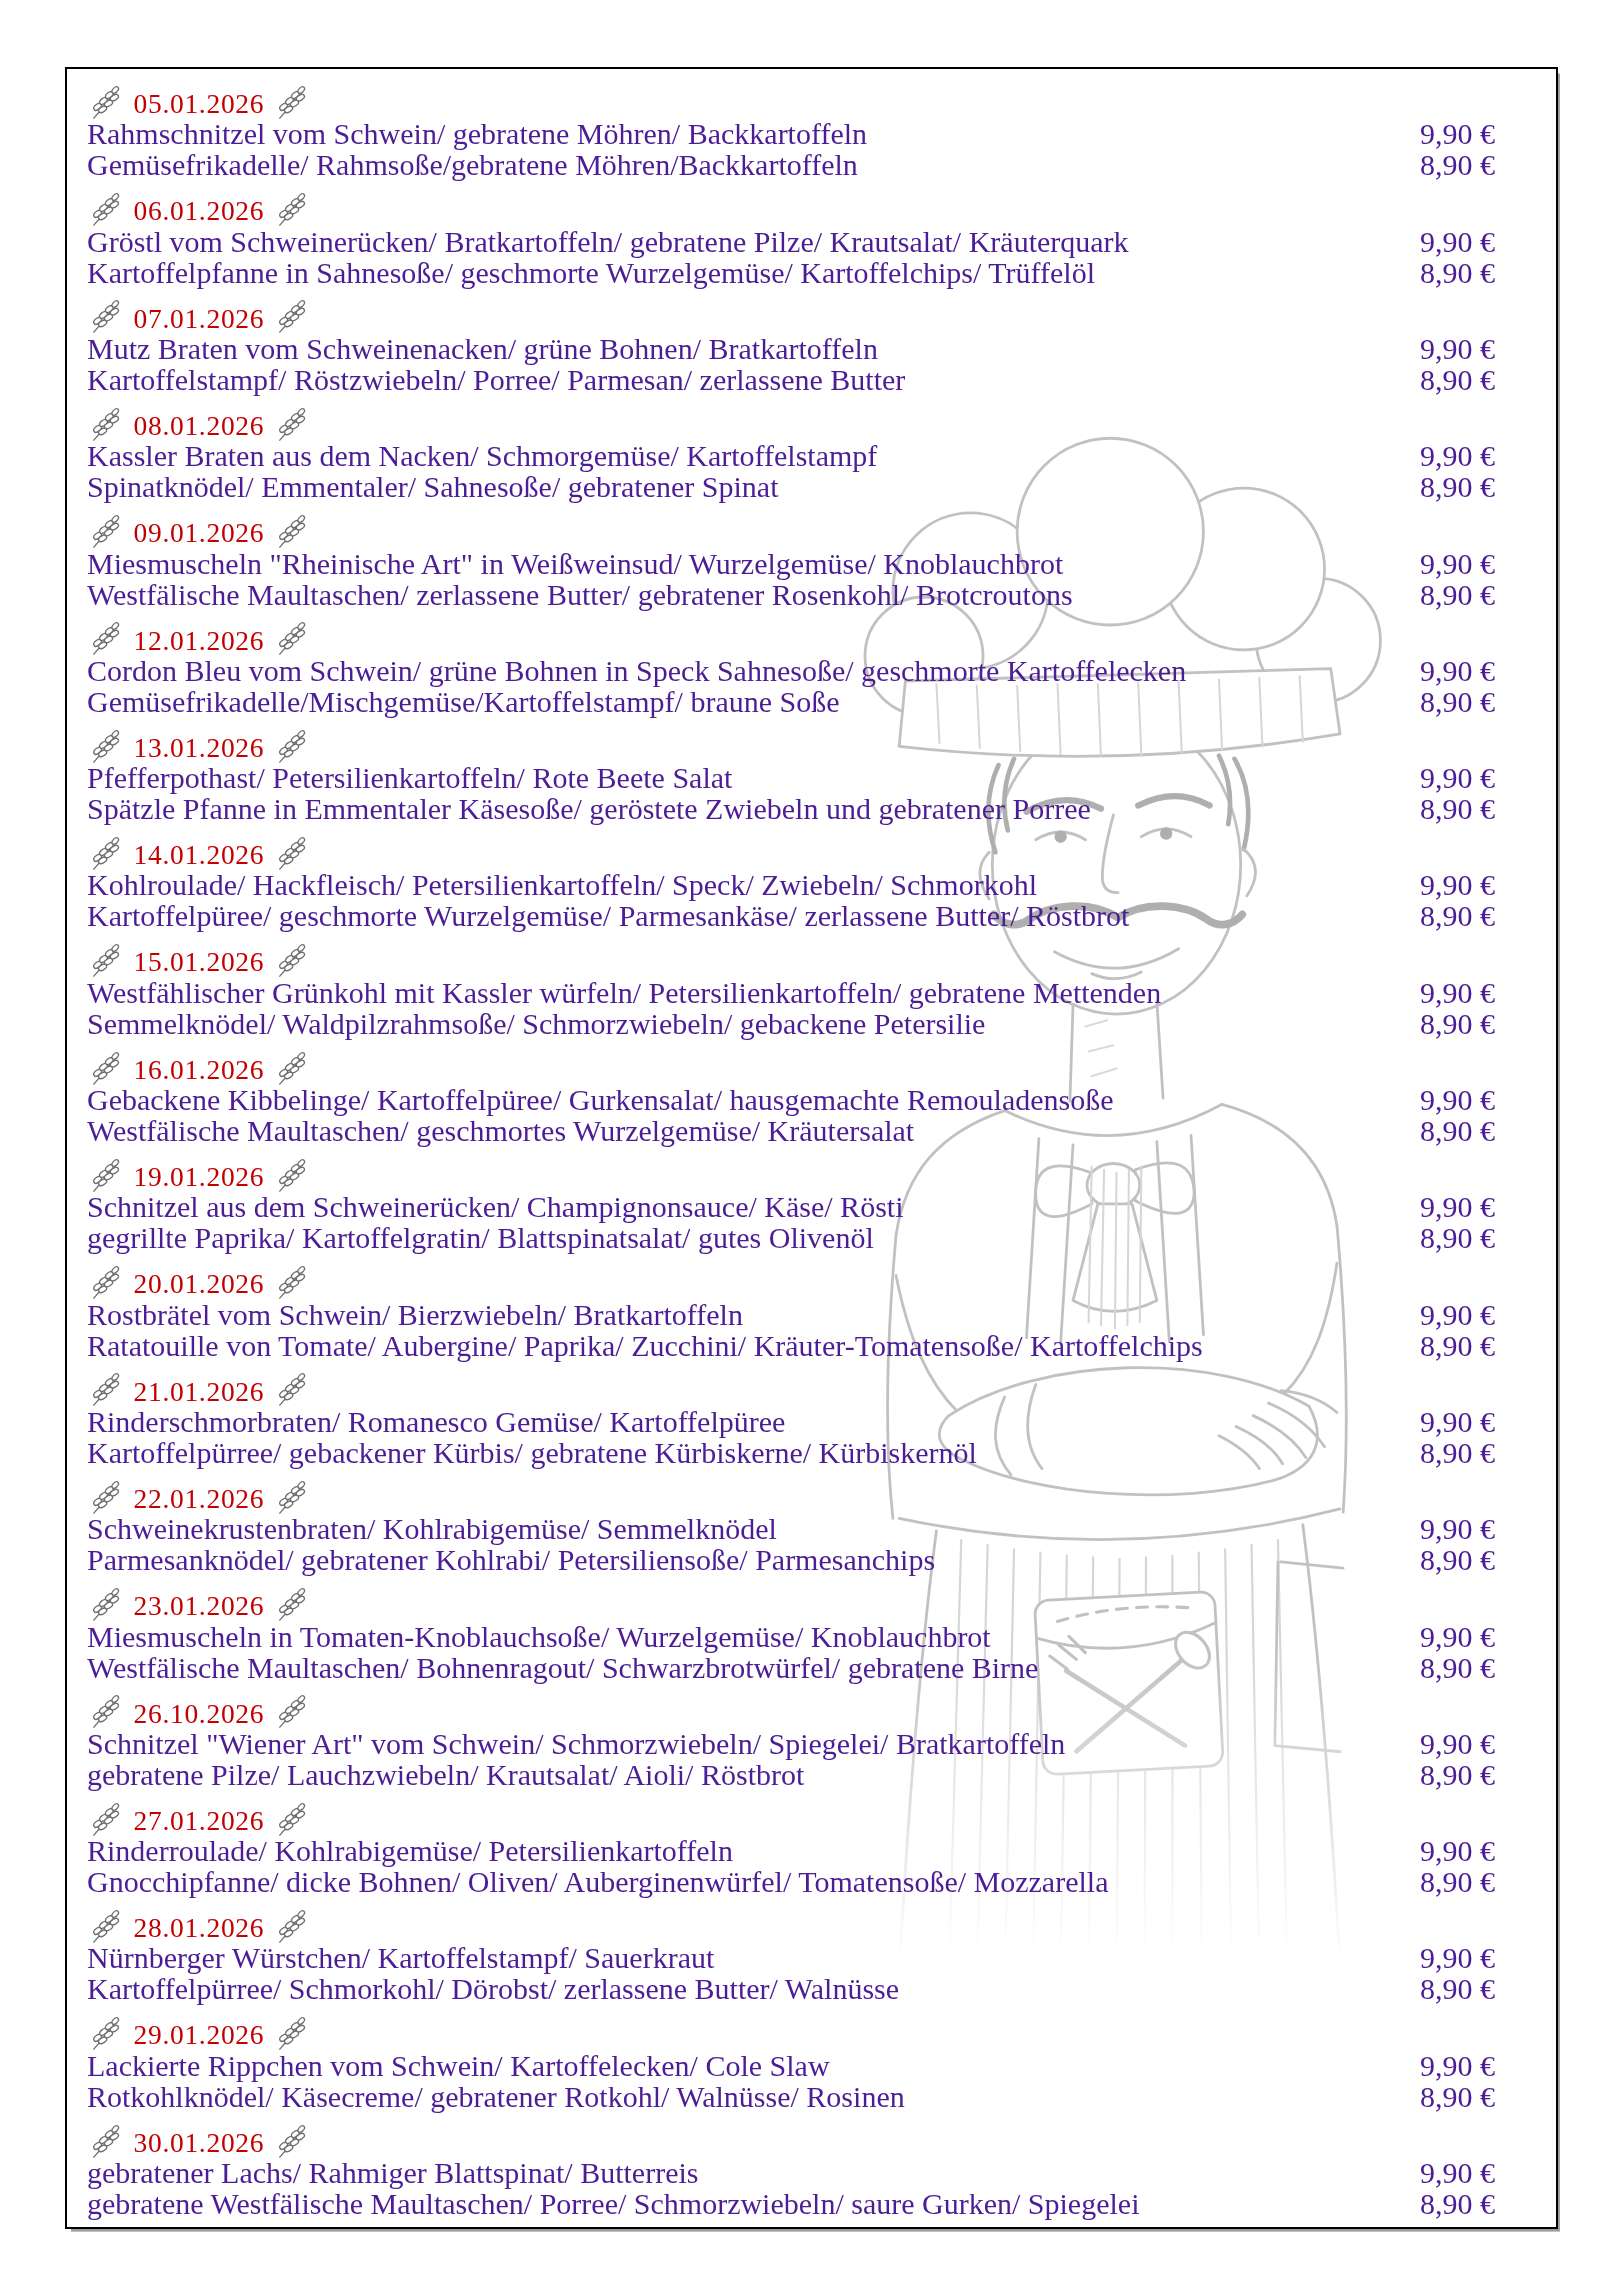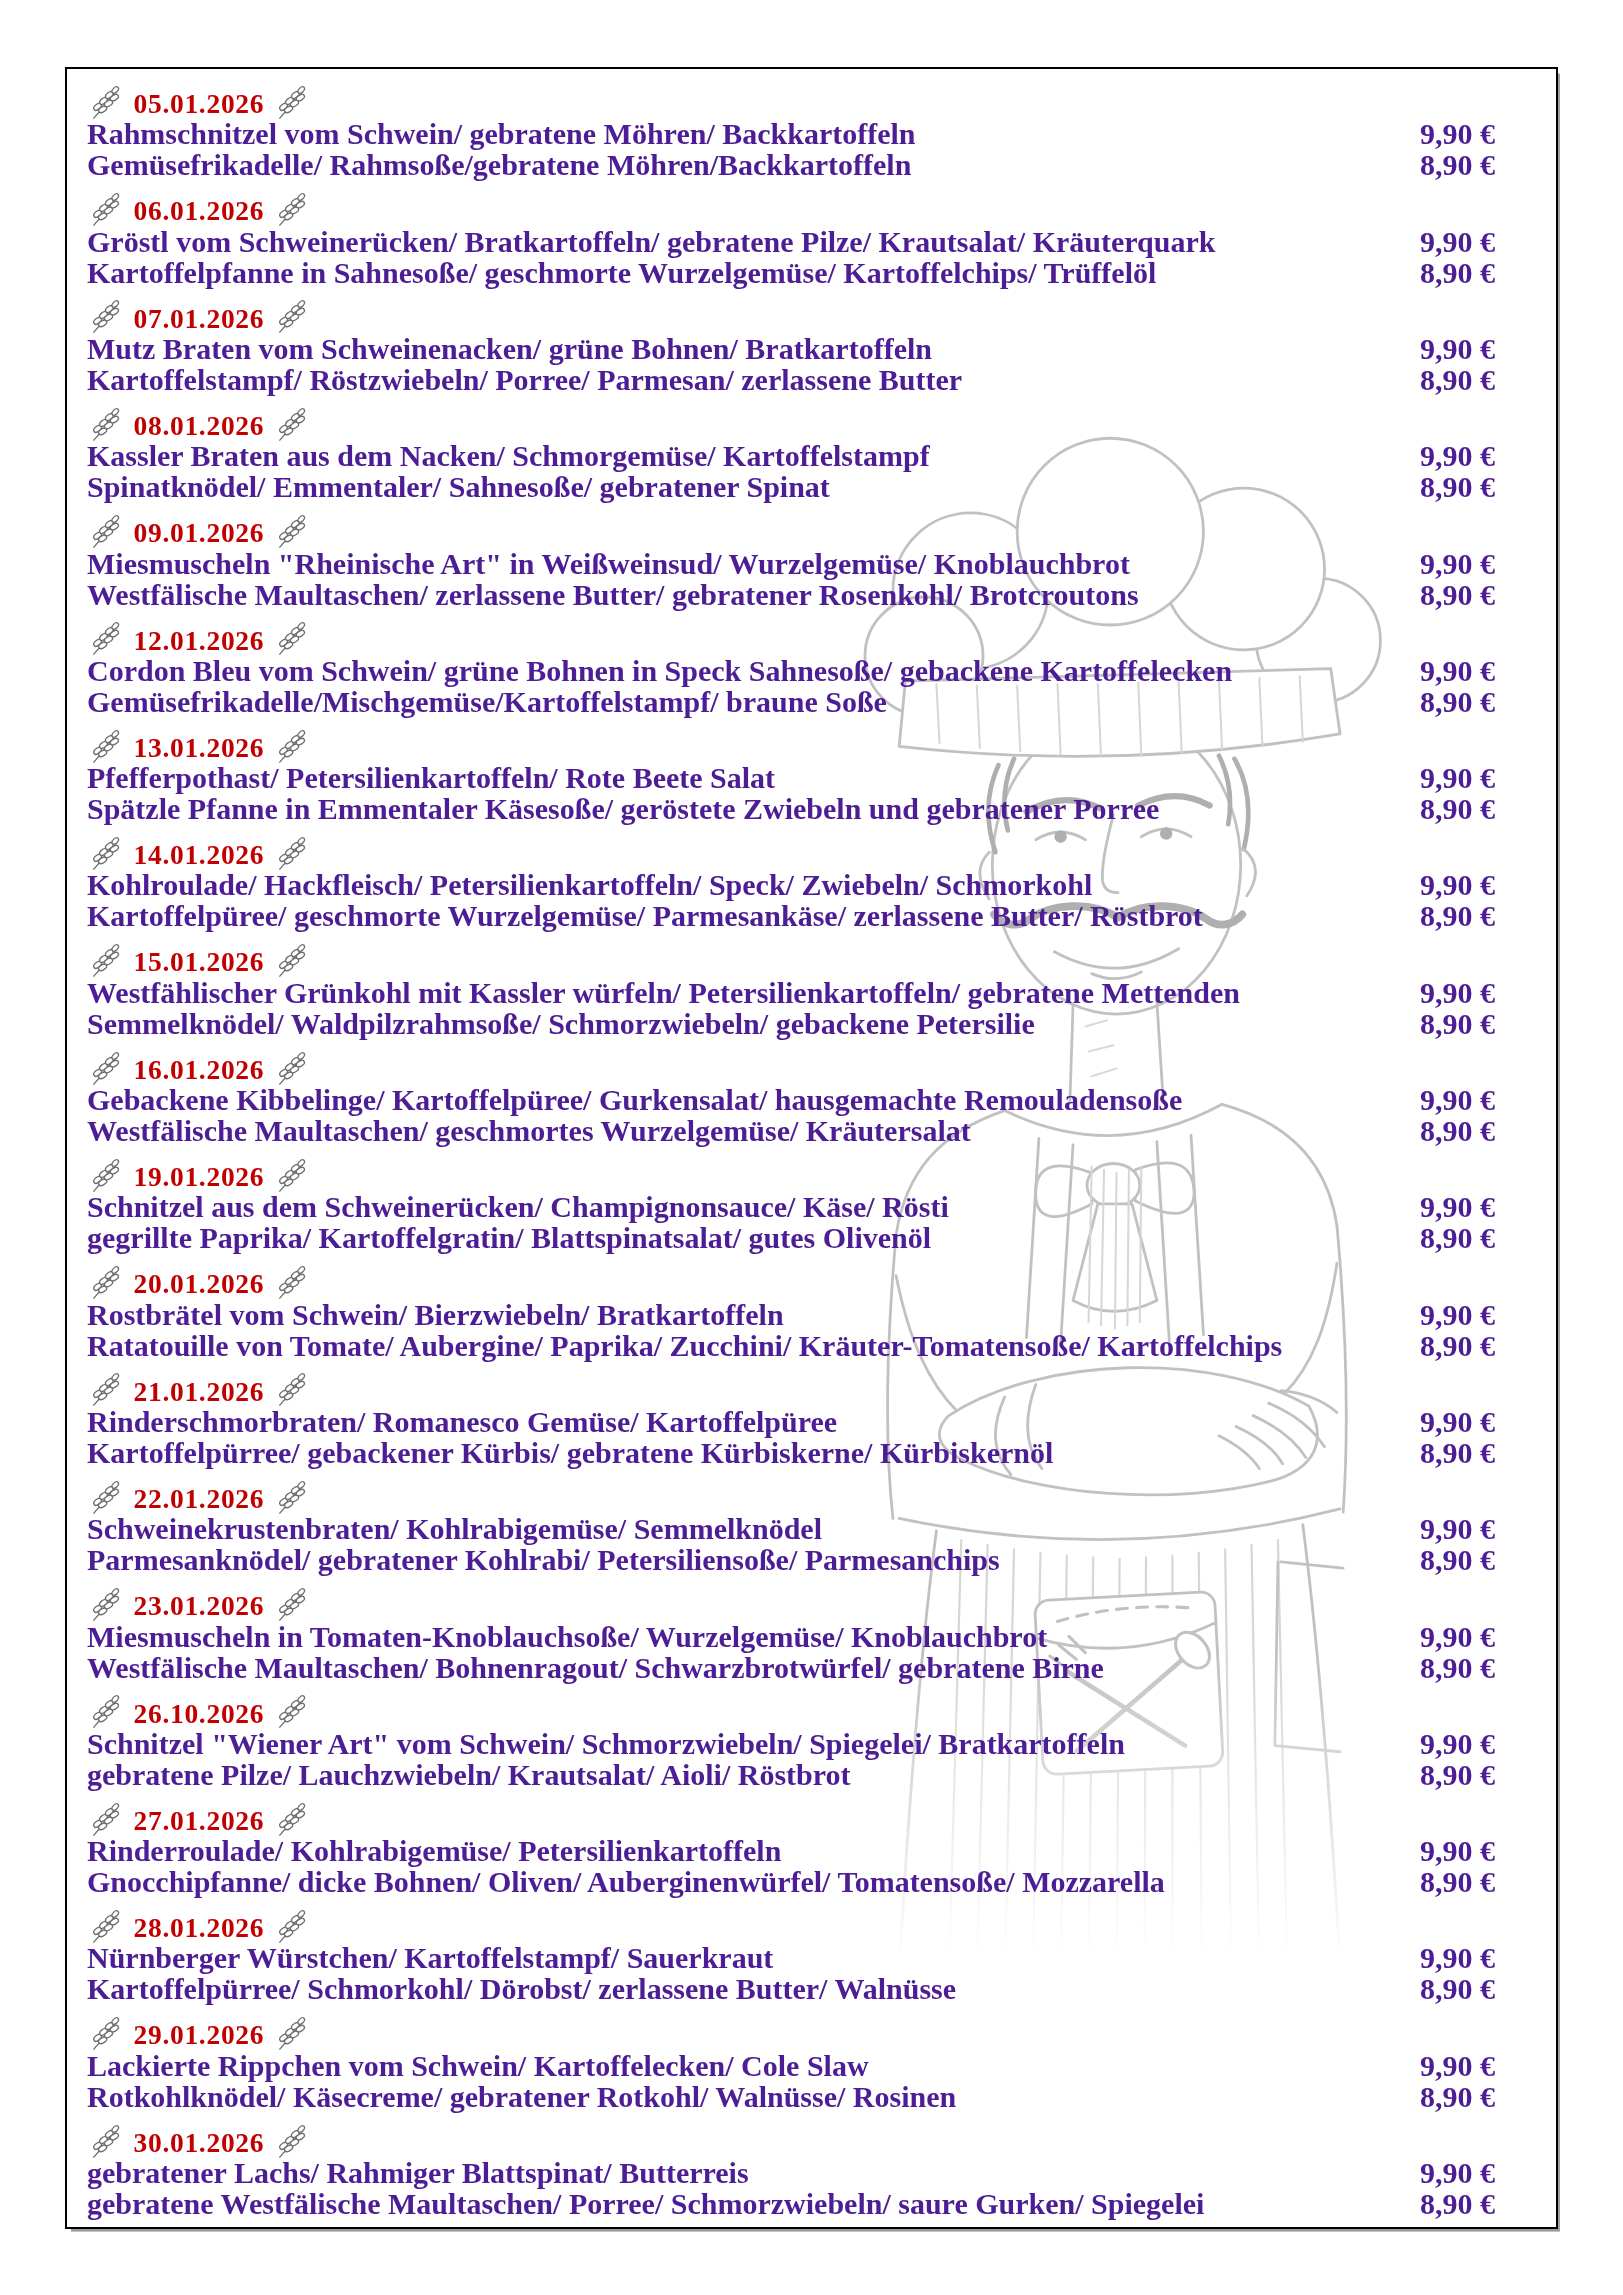--- a/index.html
+++ b/index.html
@@ -28,21 +28,21 @@
     -webkit-mask-image: linear-gradient(to bottom, #000 78%, rgba(0,0,0,0) 97%);
     mask-image: linear-gradient(to bottom, #000 78%, rgba(0,0,0,0) 97%);
   }
   .watermark svg { display:block; width:100%; height:100%; }
 
   .days {
     position: absolute; left: 0; top: 0; right: 0;
     padding: 7.9px 61px 0 20px;
   }
 
-  .day { margin-bottom: 3.3px; font-weight: bold; }
+  .day { margin-bottom: 3.3px; }
 
   .date-row {
     height: 42px;
     display: flex; align-items: flex-end; gap: 10.5px;
     padding-left: 2px;
   }
   .orn { width: 34px; height: 37px; flex: 0 0 auto; transform: translateY(1.3px); }
   .orn svg { display:block; width:100%; height:100%; }
   .date {
     font-size: 27.5px; line-height: 1;
@@ -374,21 +374,21 @@
             <ellipse cx="24" cy="14" rx="5.2" ry="3.1" transform="rotate(-38 24 14)"></ellipse>
             <ellipse cx="16" cy="31" rx="5.2" ry="3.1" transform="rotate(-30 16 31)"></ellipse>
             <ellipse cx="23" cy="24" rx="5.2" ry="3.1" transform="rotate(-30 23 24)"></ellipse>
             <ellipse cx="30" cy="17" rx="5.2" ry="3.1" transform="rotate(-30 30 17)"></ellipse>
             <ellipse cx="31" cy="8" rx="4.6" ry="2.8" transform="rotate(-45 31 8)"></ellipse>
           </g>
         </svg>
       </span>
     </div>
     <div class="dish-row">
-      <span class="dish">Cordon Bleu vom Schwein/ grüne Bohnen in Speck Sahnesoße/ gebackene Kartoffelecken</span>
+      <span class="dish">Cordon Bleu vom Schwein/ grüne Bohnen in Speck Sahnesoße/ geschmorte Kartoffelecken</span>
       <span class="price">9,90 €</span>
     </div>
     <div class="dish-row">
       <span class="dish">Gemüsefrikadelle/Mischgemüse/Kartoffelstampf/ braune Soße</span>
       <span class="price">8,90 €</span>
     </div>
   </section>
 
   <section class="day">
     <div class="date-row">

